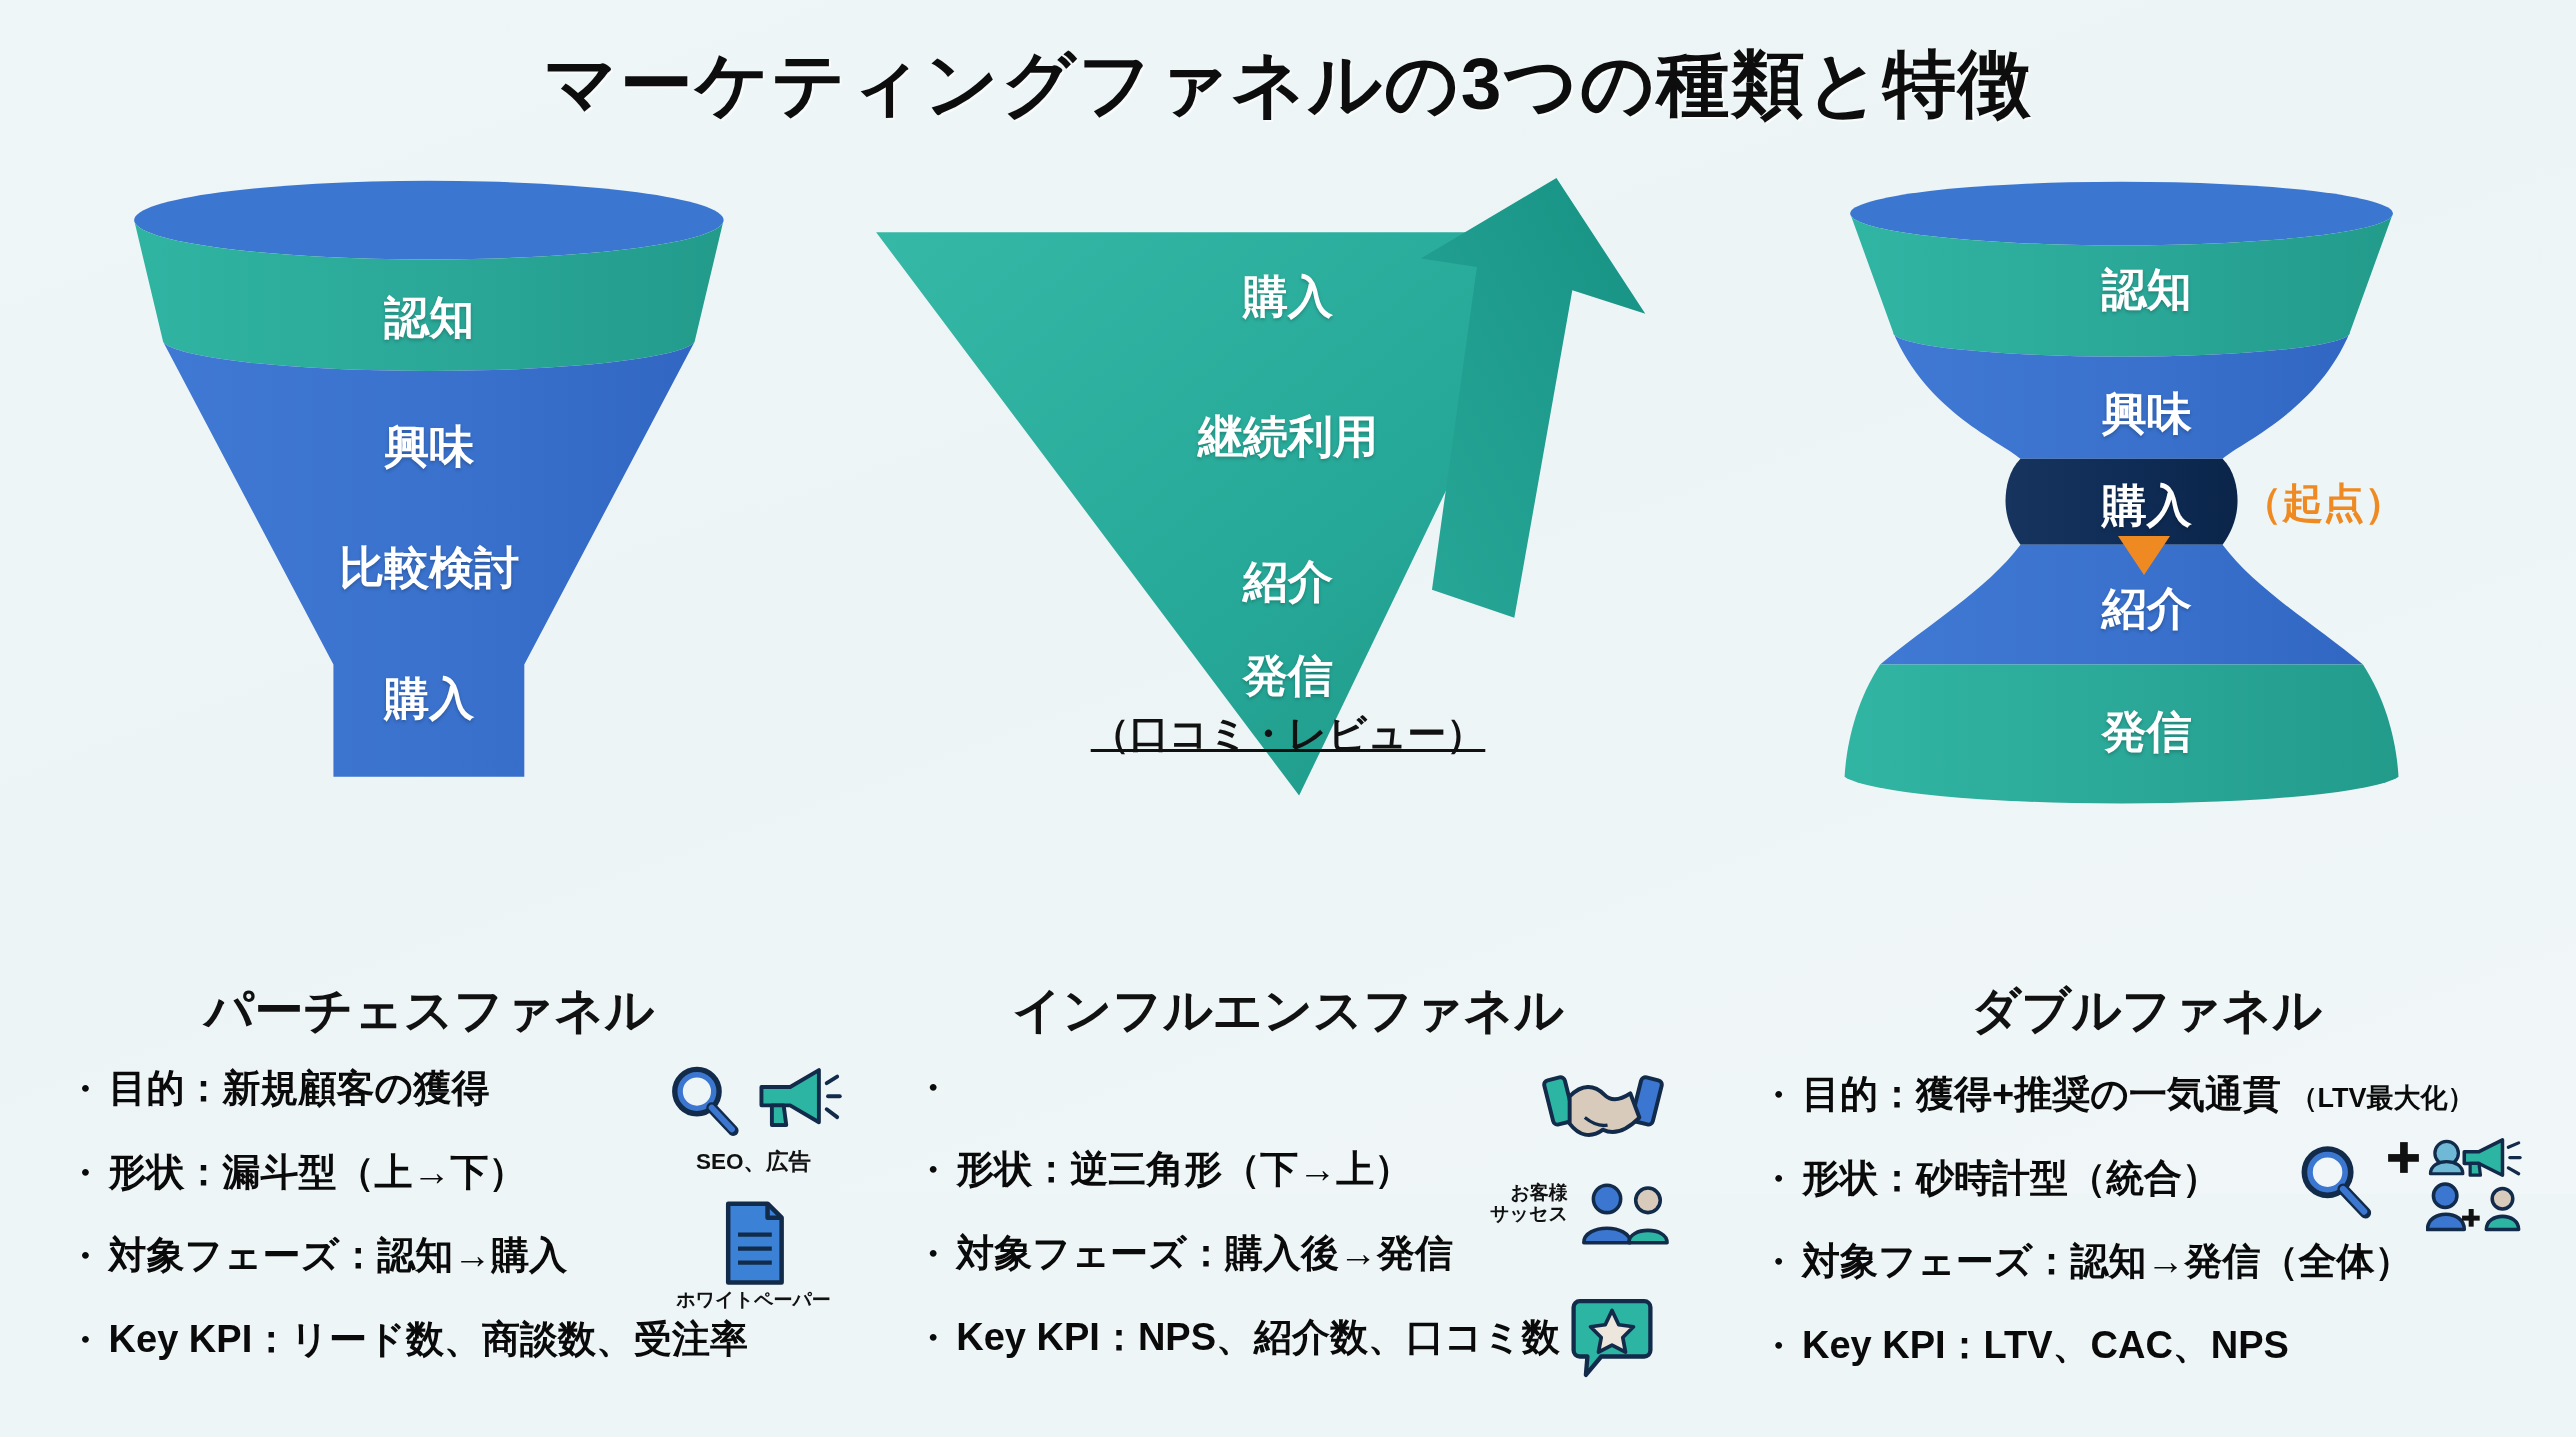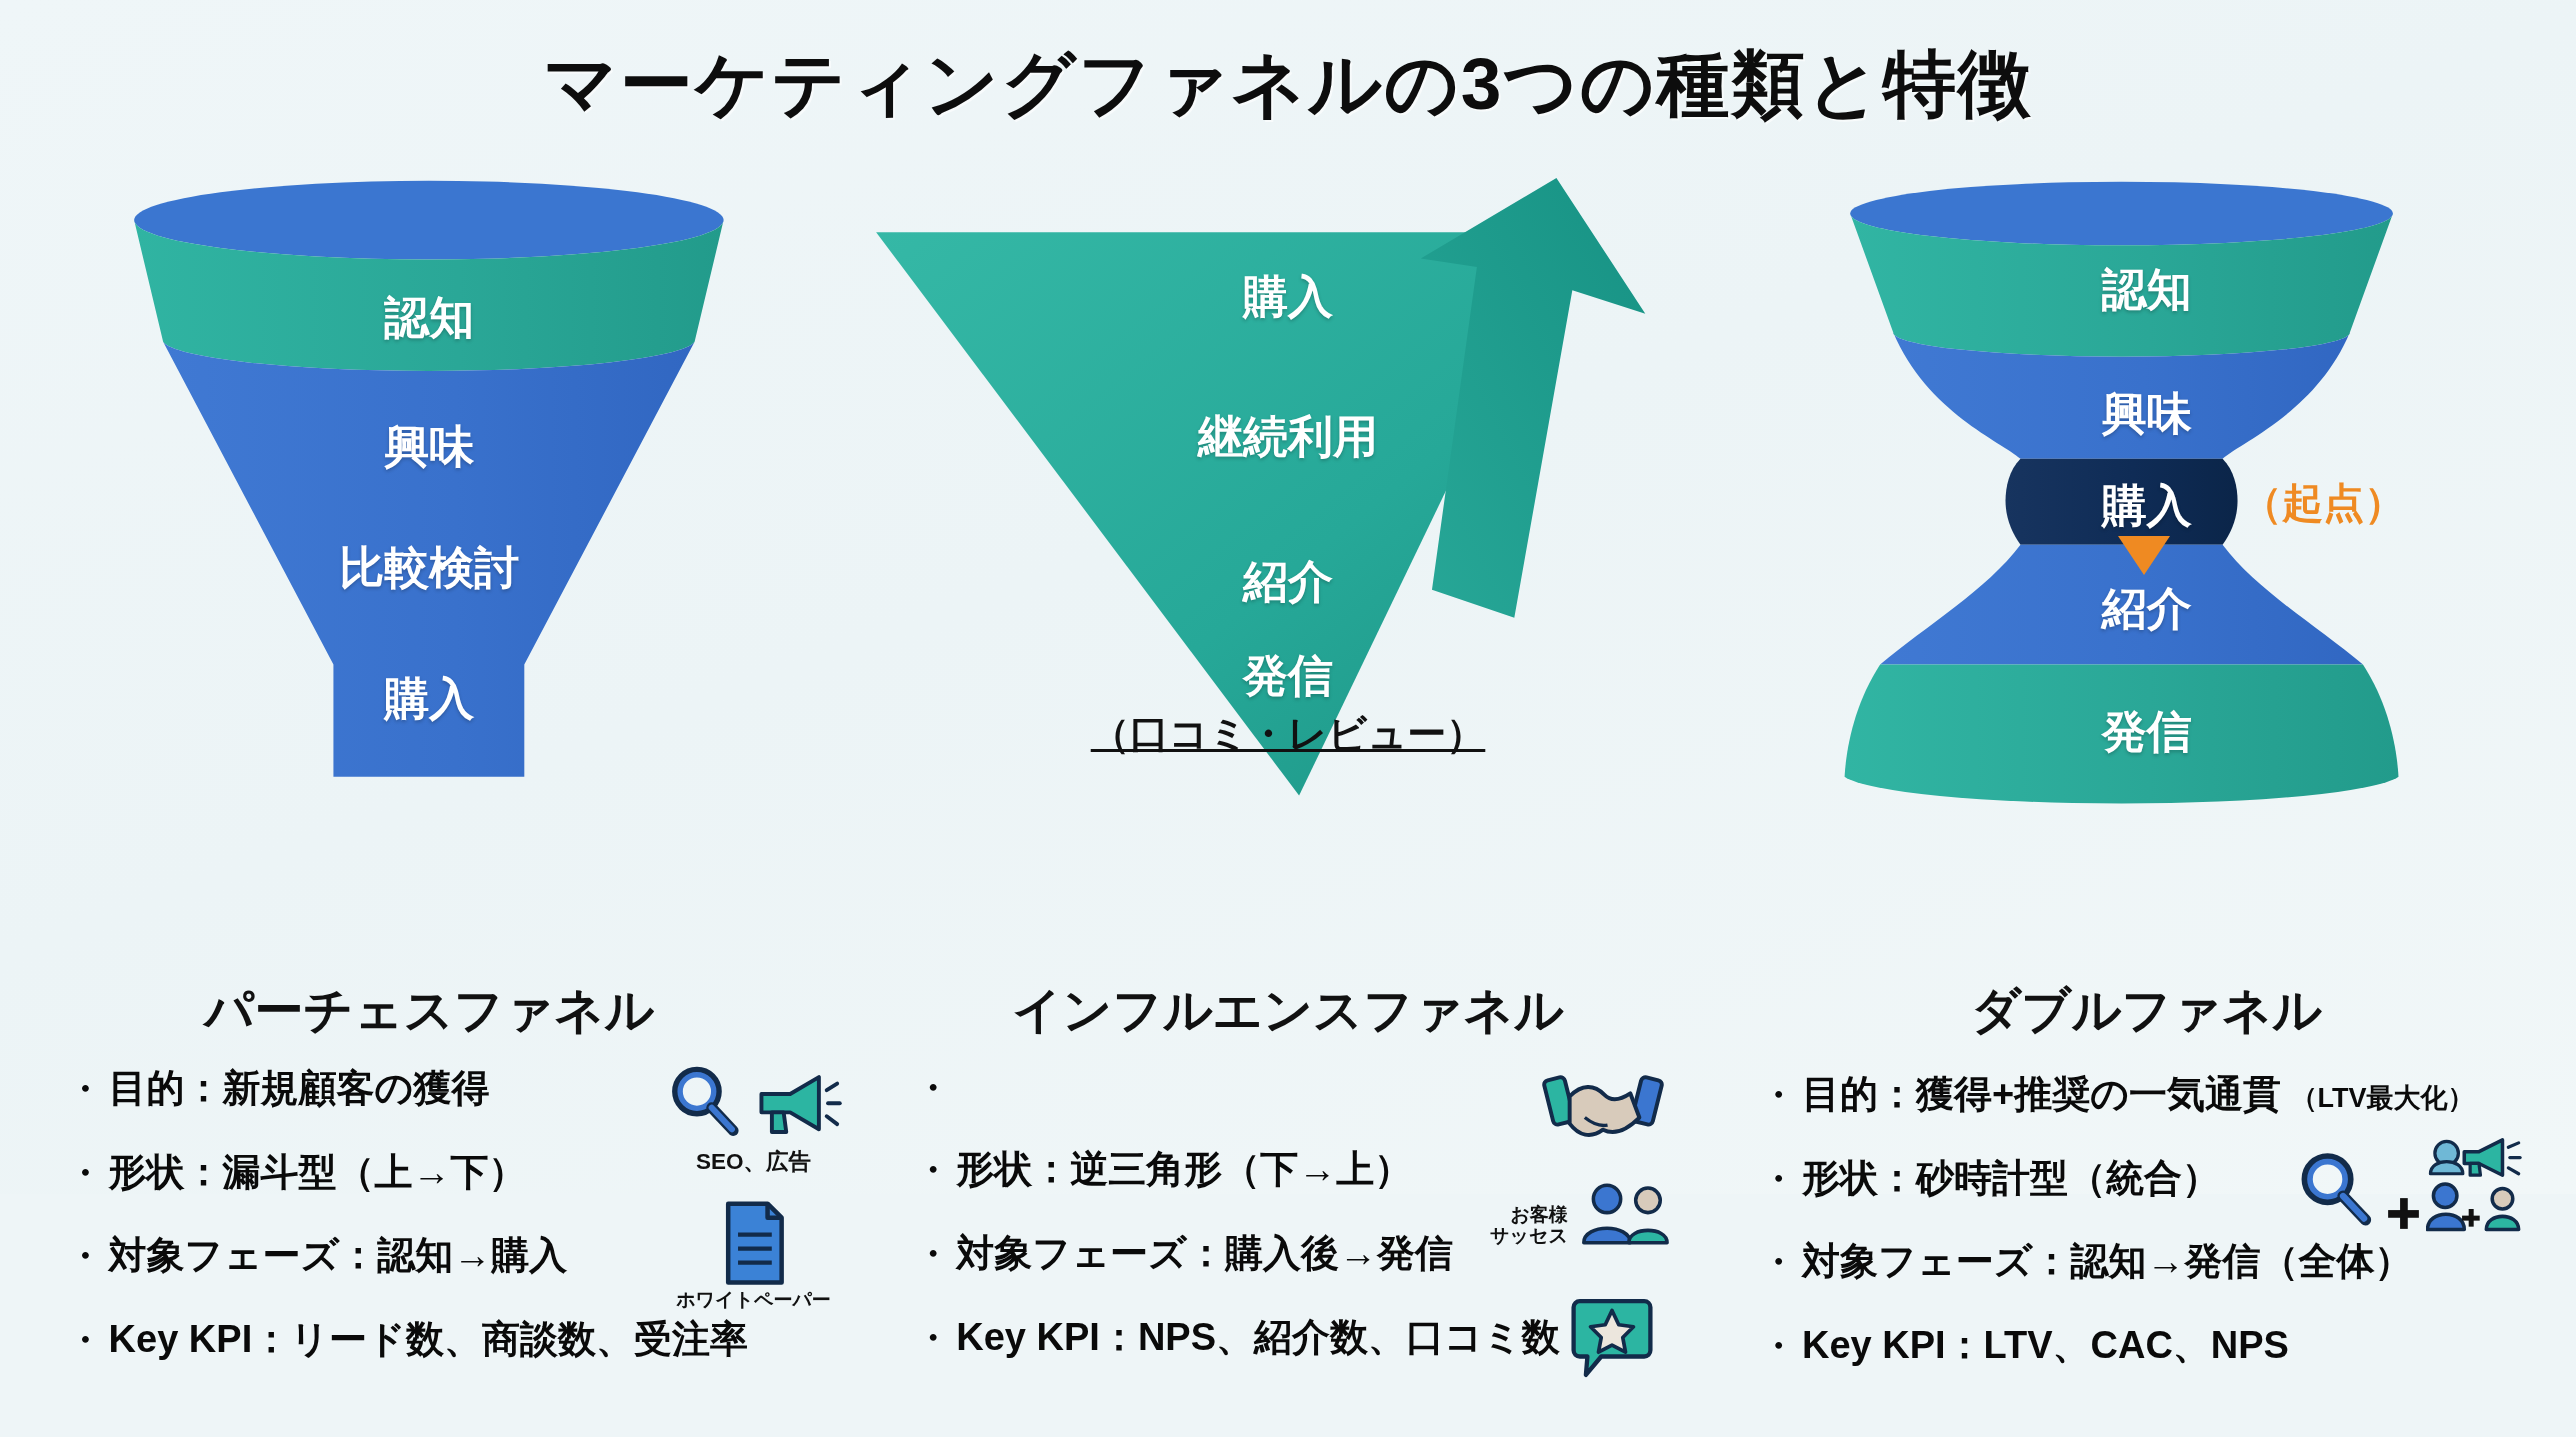--- a/index.html
+++ b/index.html
@@ -100,21 +100,21 @@
   .iconbox { position: absolute; }
   .iconcap {
     font-size: 22.5px;
     font-weight: 700;
     color: #111;
     text-align: center;
     white-space: nowrap;
     margin-top: 1.9px;
   }
   .iconcap.tiny { font-size: 19px; line-height: 1.1; }
-  .inline-icons { display: flex; align-items: flex-end; gap: 3.7px; justify-content: center; }
+  .inline-icons { display: flex; align-items: flex-start; gap: 3.7px; justify-content: center; }
 </style>
 </head>
 <body>
 
 <div class="page">
 
   <div class="title">マーケティングファネルの3つの種類と特徴</div>
 
   <div class="cols">
 

